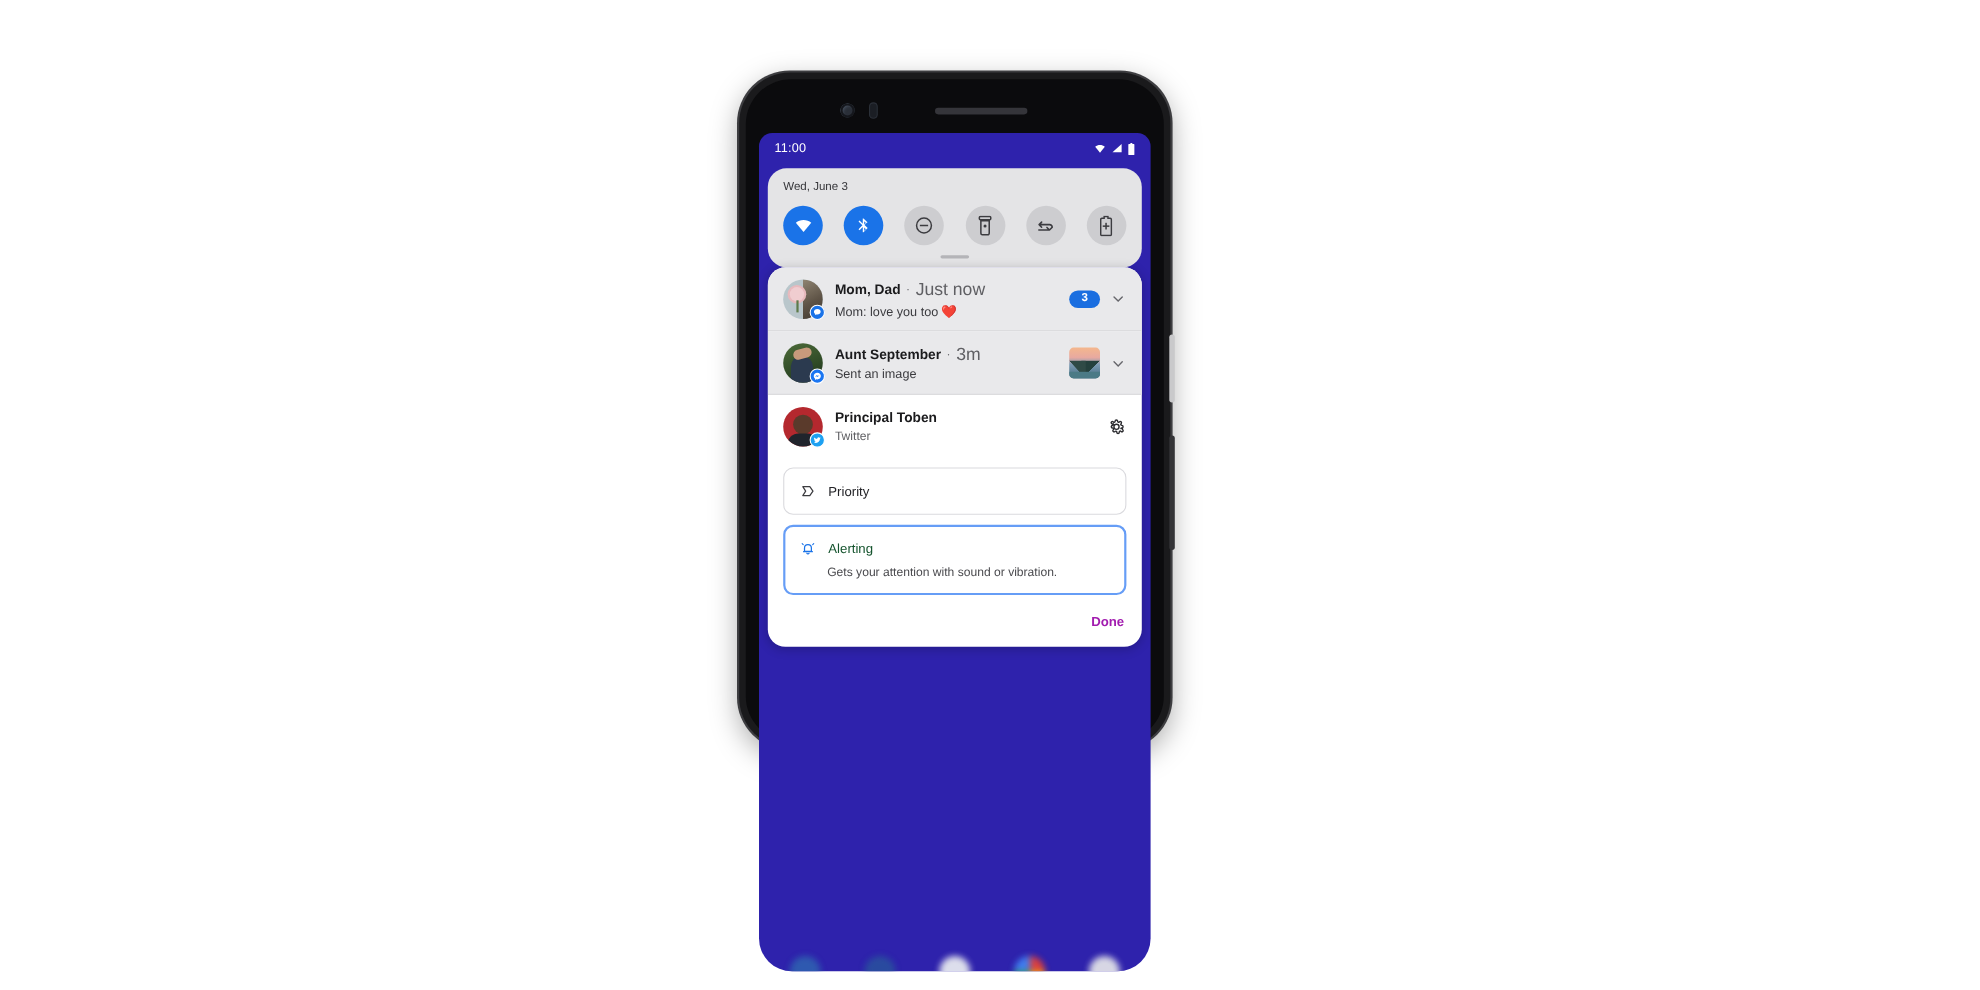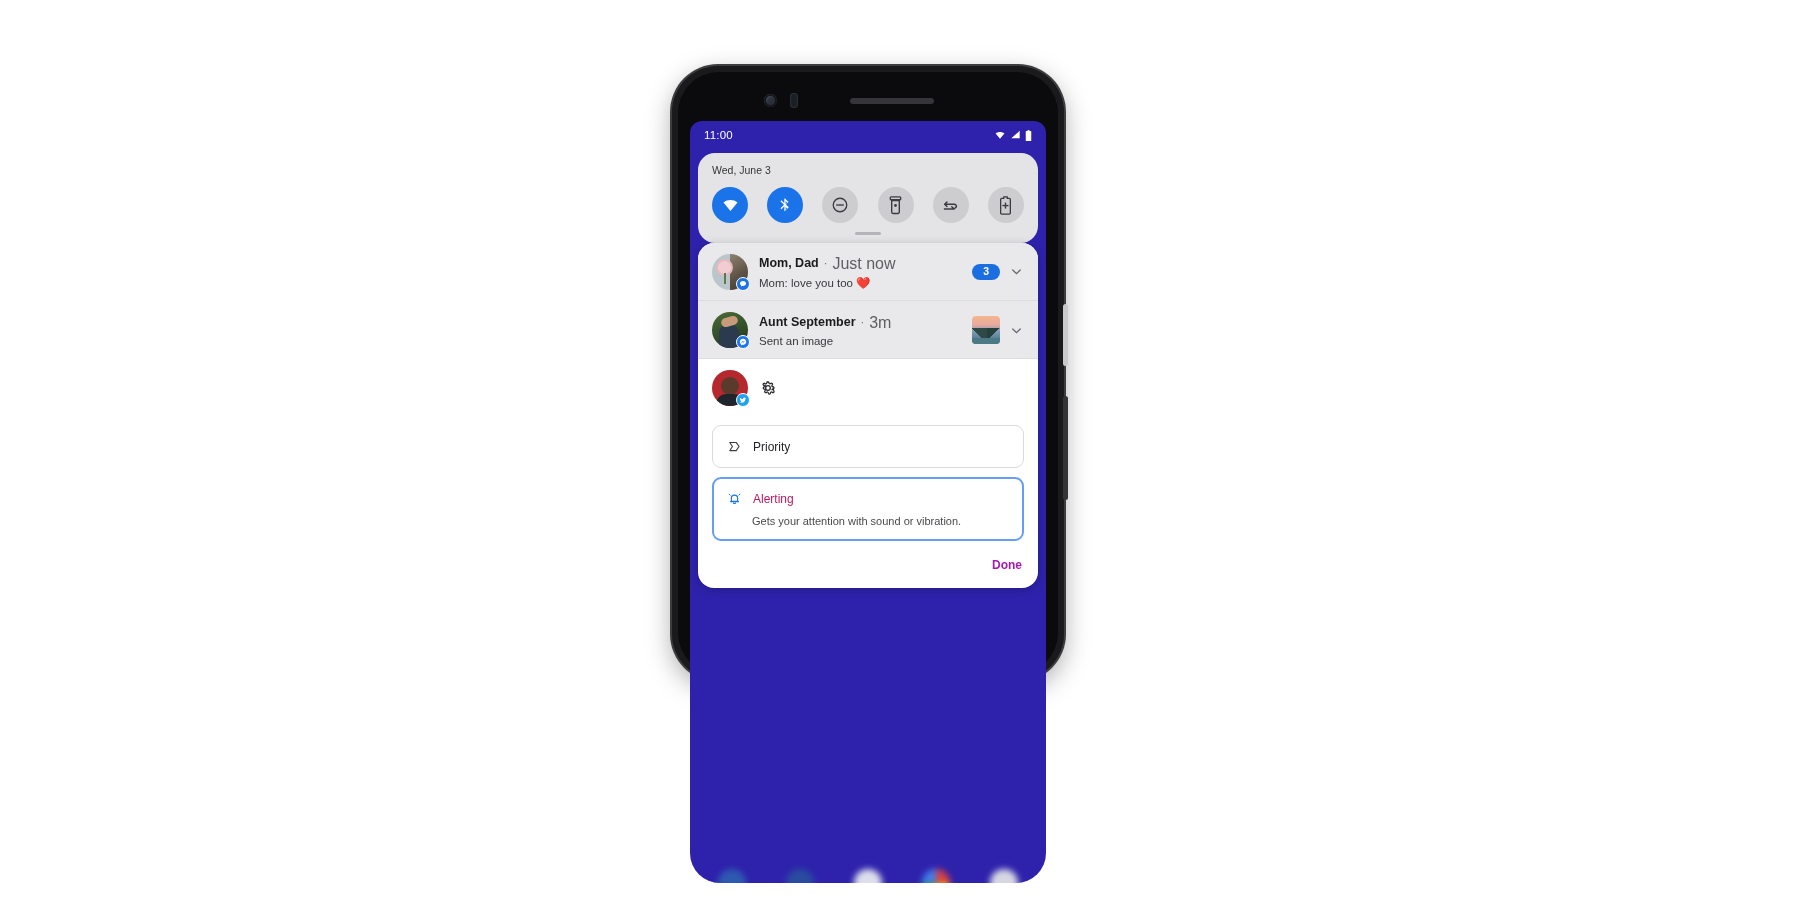--- a/index.html
+++ b/index.html
@@ -242,21 +242,21 @@
     padding:13px 14px;
     margin-bottom:9px;
     background:#ffffff;
   }
   .opt.selected{
     border:2px solid #669df6;
     padding:12px 13px;
   }
   .opt-head{ display:flex; align-items:center; gap:11px; }
   .opt-label{ font-size:12px; color:#242428; }
-  .opt.selected .opt-label{ color:#be185d; }
+  .opt.selected .opt-label{ color:#14532d; }
   .opt-icon{ color:#3c3c40; display:block; flex:none; }
   .opt.selected .opt-icon{ color:#1a73e8; }
   .opt-desc{
     font-size:11px; color:#4a4a4e;
     margin:9px 0 0 25px;
   }
 
   .sheet-actions{
     display:flex; justify-content:flex-end;
     padding:6px 16px 16px 16px;
@@ -437,20 +437,26 @@
             <div class="avatar av-toben">
               <div class="face"></div>
               <div class="body"></div>
             </div>
             <div class="badge-app tw">
               <svg width="8" height="8" viewBox="0 0 24 24">
                 <path fill="#ffffff" d="M21.5 6.4c-.7.3-1.5.5-2.3.6.8-.5 1.4-1.3 1.7-2.2-.8.5-1.6.8-2.5 1a3.9 3.9 0 0 0-6.7 3.6A11.1 11.1 0 0 1 3.6 5.3a3.9 3.9 0 0 0 1.2 5.2c-.6 0-1.2-.2-1.8-.5a3.9 3.9 0 0 0 3.1 3.8c-.6.2-1.2.2-1.8.1a3.9 3.9 0 0 0 3.6 2.7 7.9 7.9 0 0 1-5.8 1.6 11 11 0 0 0 6 1.8c7.2 0 11.2-6 11.2-11.2v-.5c.8-.6 1.4-1.3 1.9-2z"></path>
               </svg>
             </div>
           </div>
+          <div class="conv-text">
+            <div class="conv-line1">
+              <span>Principal Toben</span>
+            </div>
+            <div class="conv-sub">Twitter</div>
+          </div>
           <div class="conv-right">
             <svg class="gear-btn" width="18" height="18" viewBox="0 0 24 24">
               <circle cx="12" cy="12" r="3.1" fill="none" stroke="currentColor" stroke-width="1.7"></circle>
               <path fill="none" stroke="currentColor" stroke-width="1.7" stroke-linejoin="round" d="M19.3 14.1a1.2 1.2 0 0 0 .25 1.33l.05.05a1.5 1.5 0 1 1-2.12 2.12l-.05-.05a1.2 1.2 0 0 0-1.33-.25 1.2 1.2 0 0 0-.74 1.1v.13a1.5 1.5 0 0 1-3 0v-.07a1.2 1.2 0 0 0-.79-1.1 1.2 1.2 0 0 0-1.33.25l-.05.05a1.5 1.5 0 1 1-2.12-2.12l.05-.05a1.2 1.2 0 0 0 .25-1.33 1.2 1.2 0 0 0-1.1-.74h-.13a1.5 1.5 0 0 1 0-3h.07a1.2 1.2 0 0 0 1.1-.79 1.2 1.2 0 0 0-.25-1.33l-.05-.05A1.5 1.5 0 1 1 8.16 6.1l.05.05a1.2 1.2 0 0 0 1.33.25h.06a1.2 1.2 0 0 0 .73-1.1v-.13a1.5 1.5 0 0 1 3 0v.07a1.2 1.2 0 0 0 .73 1.1 1.2 1.2 0 0 0 1.33-.25l.05-.05a1.5 1.5 0 1 1 2.12 2.12l-.05.05a1.2 1.2 0 0 0-.25 1.33v.06a1.2 1.2 0 0 0 1.1.73h.13a1.5 1.5 0 0 1 0 3h-.07a1.2 1.2 0 0 0-1.1.73z"></path>
             </svg>
           </div>
         </div>
 
         <div class="opts">
 

